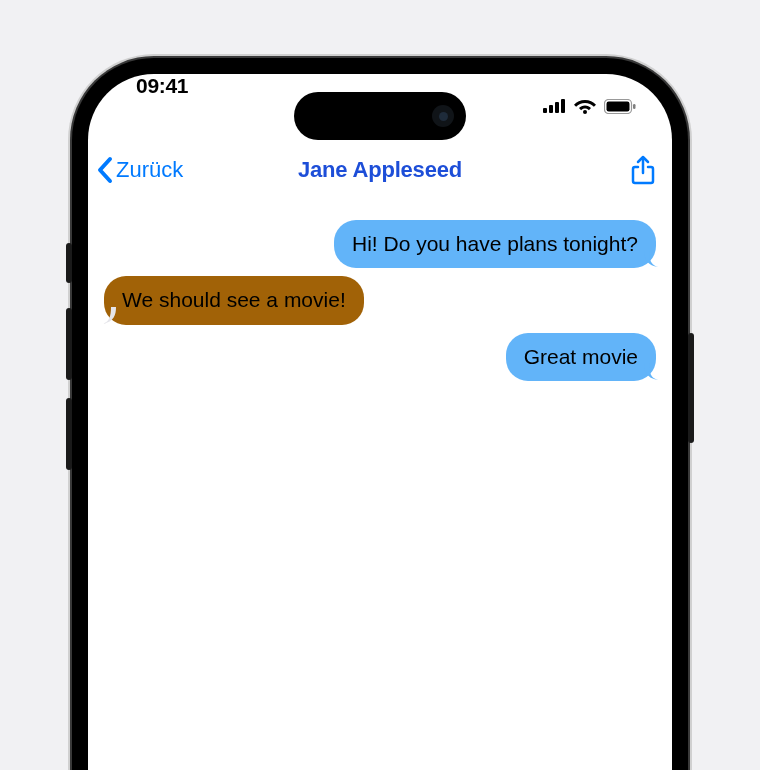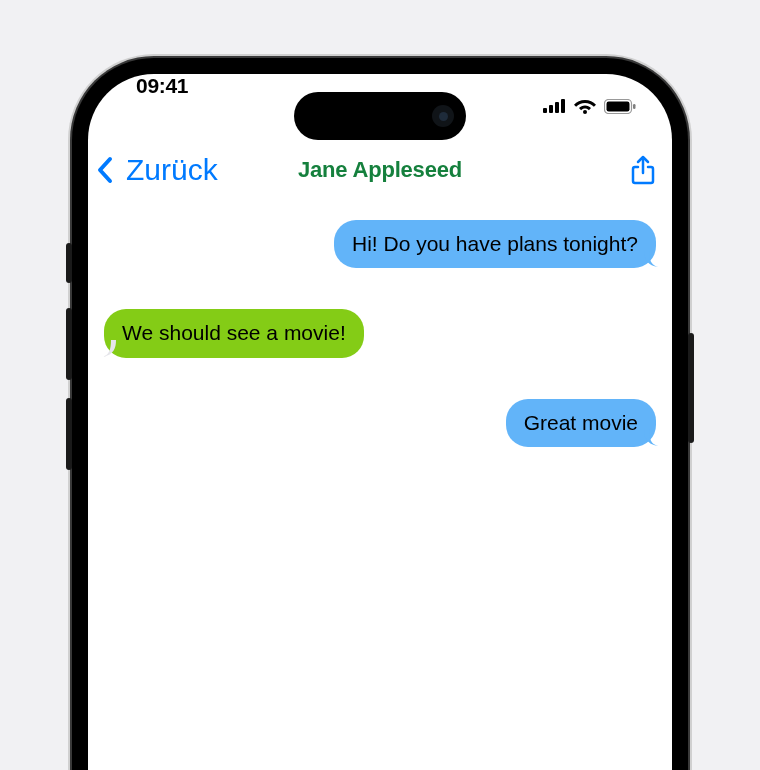--- a/index.html
+++ b/index.html
@@ -107,45 +107,45 @@
       display: flex;
       align-items: center;
       justify-content: space-between;
       padding: 0 16px 0 8px;
       position: relative;
     }
     .back-button {
       display: flex;
       align-items: center;
       color: #007aff;
-      font-size: 30px;
-      gap: 12px;
+      font-size: 22px;
+      gap: 2px;
       cursor: pointer;
     }
     .back-button svg { display: block; }
     .nav-title {
       position: absolute;
       left: 50%;
       transform: translateX(-50%);
       font-size: 22px;
       font-weight: 600;
-      color: #15803d;
+      color: #1d4ed8;
       letter-spacing: -0.2px;
     }
     .share-button {
       color: #007aff;
       cursor: pointer;
     }
     .share-button svg { display: block; }
 
     .messages-area {
       padding: 22px 16px 0 16px;
       display: flex;
       flex-direction: column;
-      gap: 41px;
+      gap: 8px;
     }
 
     .bubble-row {
       display: flex;
     }
     .bubble-row.sent { justify-content: flex-end; }
     .bubble-row.received { justify-content: flex-start; }
 
     .bubble {
       position: relative;
@@ -153,21 +153,21 @@
       border-radius: 22px;
       font-size: 21px;
       line-height: 1.3;
       max-width: 440px;
     }
     .bubble.sent-bubble {
       background: #62b4f9;
       color: #000;
     }
     .bubble.received-bubble {
-      background: #84cc16;
+      background: #a16207;
       color: #000;
     }
 
     
     .tail {
       position: absolute;
       bottom: 0;
     }
     .sent-bubble .tail { right: -6px; }
     .received-bubble .tail { left: -6px; transform: scaleX(-1); }

